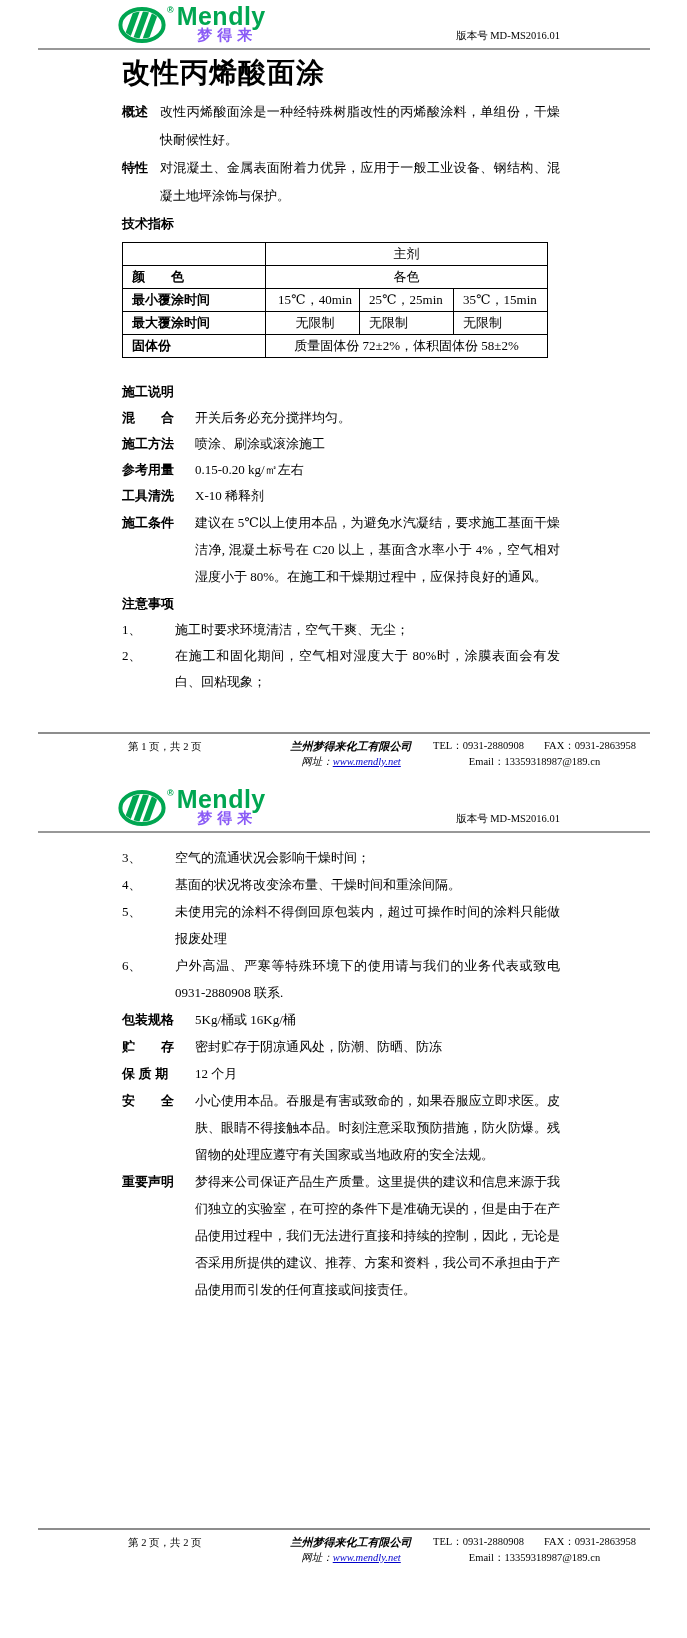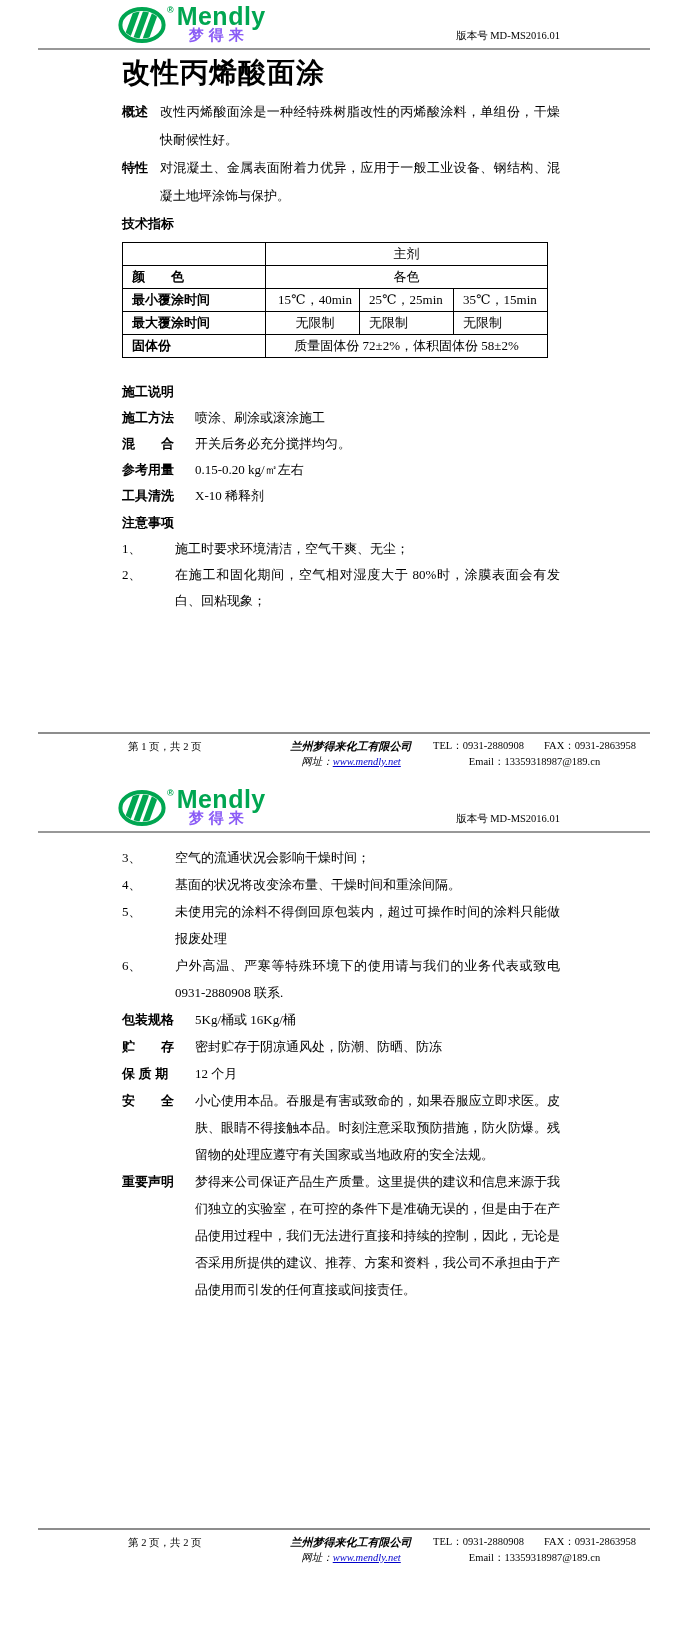--- a/index.html
+++ b/index.html
@@ -14,21 +14,21 @@
   .page { position: relative; width: 687px; overflow: hidden; background: #fff; }
   .page-1 { height: 770px; }
   .page-2 { height: 868px; }
 
   
   .hdr { display: flex; justify-content: space-between; align-items: flex-end; padding: 5px 127px 0 118px; }
   .page-2 .hdr { padding-top: 18px; }
   .logo { display: flex; align-items: flex-start; }
   .logo-mark { width: 48px; height: 40px; display: block; }
   .logo-reg { color: #00A651; font-size: 9px; font-weight: bold; line-height: 10px; margin: 0 1px 0 1px; font-family: "Liberation Sans", "DejaVu Sans", sans-serif; }
-  .logo-text { margin-left: 2px; }
+  .logo-text { margin-left: 2px; text-align: center; }
   .logo-en { color: #00A651; font-family: "Liberation Sans", "DejaVu Sans", sans-serif; font-weight: bold; font-size: 25px; line-height: 22px; letter-spacing: 0.5px; }
   .logo-cn { color: #8b5cf6; font-family: "Liberation Sans", "DejaVu Sans", sans-serif; font-weight: bold; font-size: 15px; line-height: 16px; letter-spacing: 5px; padding-left: 12px; }
   .version { font-size: 10.5px; line-height: 14px; padding-bottom: 2px; }
 
   .rule { border-top: 2px solid #989898; margin: 3px 37px 0 38px; height: 0; }
 
   
   .content { margin: 0 127px 0 122px; }
   .doc-title { font-family: "Liberation Sans", "DejaVu Sans", sans-serif; font-weight: bold; font-size: 28px; line-height: 30px; margin-top: 8px; letter-spacing: 1px; }
 
@@ -144,34 +144,38 @@
       <tr>
         <td class="c1 bs">固体份</td>
         <td class="td-center" colspan="3">质量固体份 72±2%，体积固体份 58±2%</td>
       </tr>
     </tbody>
       </table>
 
     <div class="heading bs h-constr">施工说明</div>
 
     <div class="crow">
+      <span class="crow-label bs">混　　合</span>
+      <span class="crow-value">开关后务必充分搅拌均匀。</span>
+    </div>
+    <div class="crow">
       <span class="crow-label bs">施工方法</span>
       <span class="crow-value">喷涂、刷涂或滚涂施工</span>
     </div>
     <div class="crow">
-      <span class="crow-label bs">混　　合</span>
-      <span class="crow-value">开关后务必充分搅拌均匀。</span>
-    </div>
-    <div class="crow">
       <span class="crow-label bs">参考用量</span>
       <span class="crow-value">0.15-0.20 kg/㎡左右</span>
     </div>
     <div class="crow">
       <span class="crow-label bs">工具清洗</span>
       <span class="crow-value">X-10 稀释剂</span>
+    </div>
+    <div class="crow" style="line-height:27px">
+      <span class="crow-label bs">施工条件</span>
+      <span class="crow-value">建议在 5℃以上使用本品，为避免水汽凝结，要求施工基面干燥洁净, 混凝土标号在 C20 以上，基面含水率小于 4%，空气相对湿度小于 80%。在施工和干燥期过程中，应保持良好的通风。</span>
     </div>
 
     <div class="heading bs">注意事项</div>
 
     <div class="nrow">
       <span class="nrow-num">1、</span>
       <span class="nrow-text">施工时要求环境清洁，空气干爽、无尘；</span>
     </div>
     <div class="nrow">
       <span class="nrow-num">2、</span>

